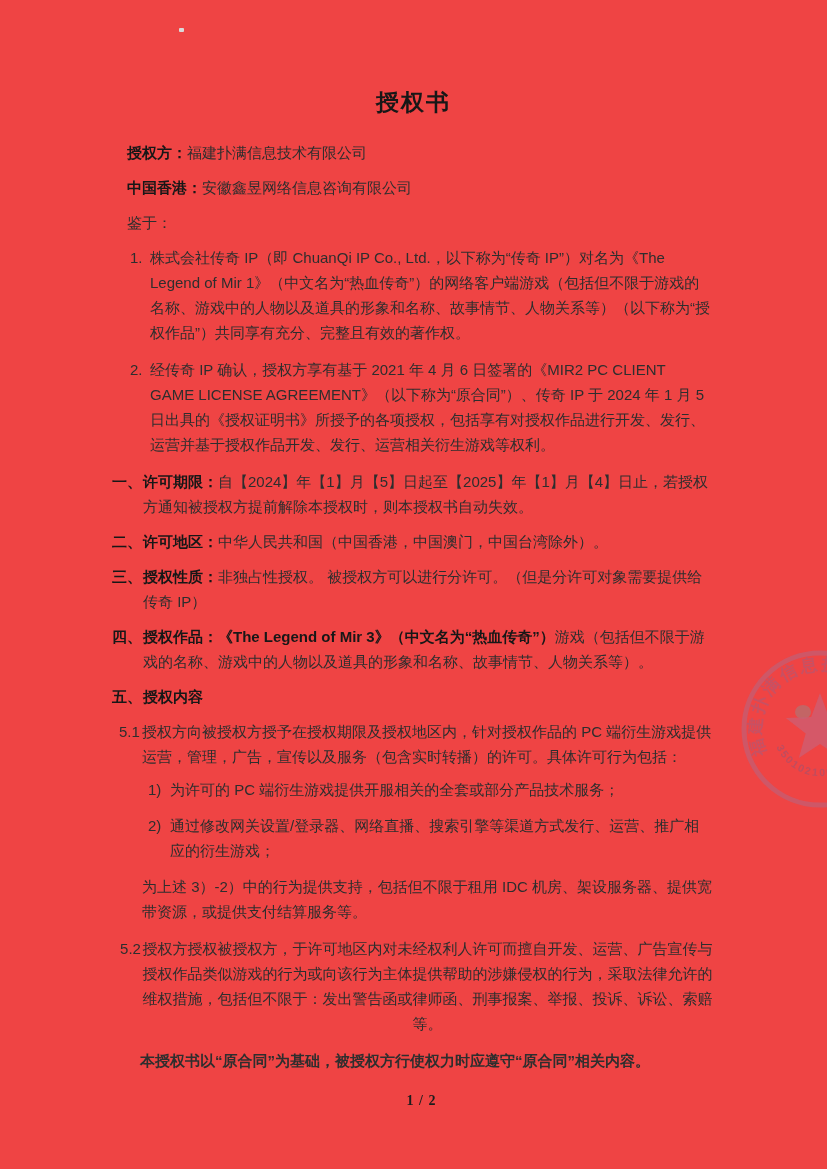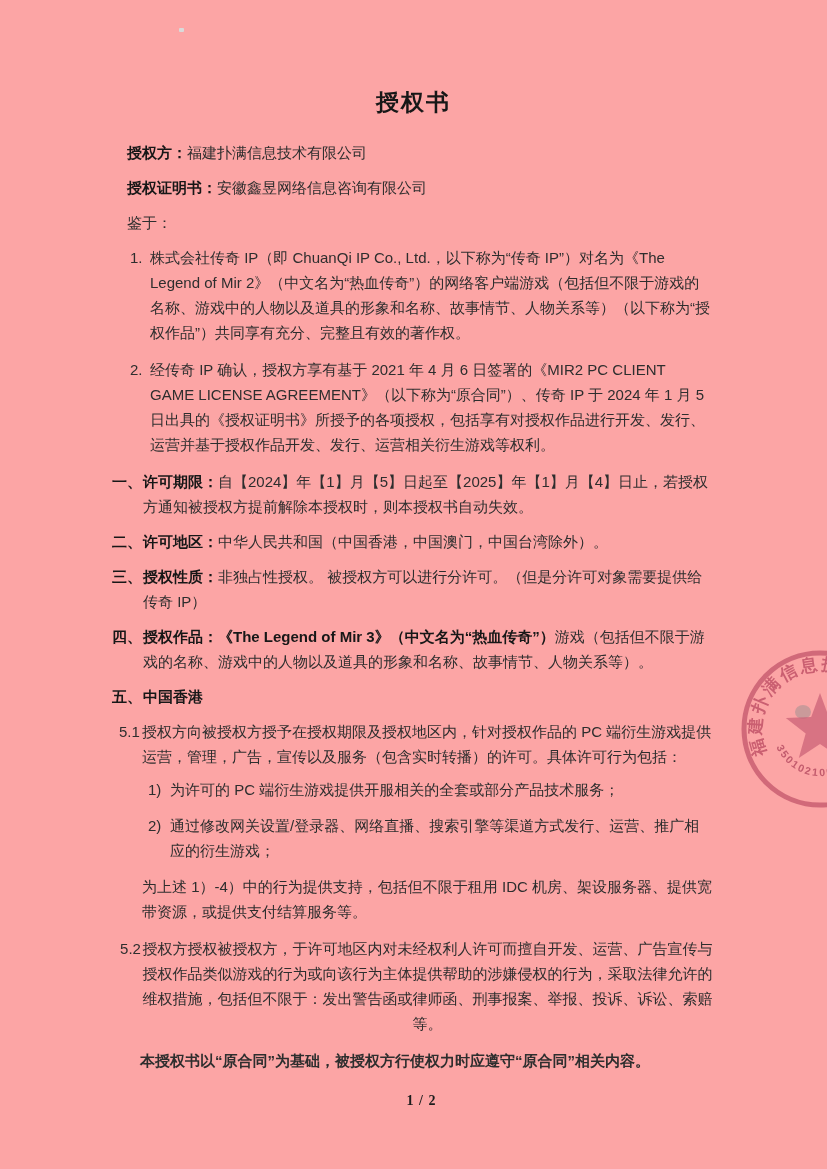--- a/index.html
+++ b/index.html
@@ -4,21 +4,21 @@
 <style>
   html, body {
     margin: 0;
     padding: 0;
     background: #ffffff;
   }
   .page {
     position: relative;
     width: 827px;
     height: 1169px;
-    background: #fca5a5;
+    background: #ef4444;
     overflow: hidden;
     font-family: "Liberation Sans", sans-serif;
     color: #2e2e2e;
     font-size: 15px;
     line-height: 25px;
   }
   .b { font-weight: 700; color: #171717; }
 
   .title {
     margin: 86px 0 22px 0;
@@ -103,27 +103,27 @@
 <div class="page">
 
   <div class="speck"></div>
 
   <h1 class="title">授权书</h1>
 
   <div class="content">
 
     <p class="para"><span class="b">授权方：</span><span>福建扑满信息技术有限公司</span></p>
 
-    <p class="para"><span class="b">授权证明书：</span><span>安徽鑫昱网络信息咨询有限公司</span></p>
+    <p class="para"><span class="b">中国香港：</span><span>安徽鑫昱网络信息咨询有限公司</span></p>
 
     <p class="para">鉴于：</p>
 
     <div class="rec">
       <span class="rec-num">1.</span>
-      <span class="rec-body">株式会社传奇 IP（即 ChuanQi IP Co., Ltd.，以下称为“传奇 IP”）对名为《The Legend of Mir 2》（中文名为“热血传奇”）的网络客户端游戏（包括但不限于游戏的名称、游戏中的人物以及道具的形象和名称、故事情节、人物关系等）（以下称为“授权作品”）共同享有充分、完整且有效的著作权。</span>
+      <span class="rec-body">株式会社传奇 IP（即 ChuanQi IP Co., Ltd.，以下称为“传奇 IP”）对名为《The Legend of Mir 1》（中文名为“热血传奇”）的网络客户端游戏（包括但不限于游戏的名称、游戏中的人物以及道具的形象和名称、故事情节、人物关系等）（以下称为“授权作品”）共同享有充分、完整且有效的著作权。</span>
     </div>
 
     <div class="rec">
       <span class="rec-num">2.</span>
       <span class="rec-body">经传奇 IP 确认，授权方享有基于 2021 年 4 月 6 日签署的《MIR2 PC CLIENT GAME LICENSE AGREEMENT》（以下称为“原合同”）、传奇 IP 于 2024 年 1 月 5 日出具的《授权证明书》所授予的各项授权，包括享有对授权作品进行开发、发行、运营并基于授权作品开发、发行、运营相关衍生游戏等权利。</span>
     </div>
 
 
     <div class="sec">
       <span class="sec-mark b">一、</span>
@@ -140,39 +140,39 @@
       <span class="sec-body"><span class="b">授权性质：</span><span>非独占性授权。  被授权方可以进行分许可。（但是分许可对象需要提供给传奇 IP）</span></span>
     </div>
 
     <div class="sec">
       <span class="sec-mark b">四、</span>
       <span class="sec-body"><span class="b">授权作品：</span><span class="b">《The Legend of Mir 3》（中文名为“热血传奇”）</span><span>游戏（包括但不限于游戏的名称、游戏中的人物以及道具的形象和名称、故事情节、人物关系等）。</span></span>
     </div>
 
     <div class="sec">
       <span class="sec-mark b">五、</span>
-      <span class="sec-body"><span class="b">中国香港</span></span>
+      <span class="sec-body"><span class="b">授权内容</span></span>
     </div>
 
     <div class="clause">
       <span class="cl-num">5.1</span>
       <span class="cl-body">授权方向被授权方授予在授权期限及授权地区内，针对授权作品的 PC 端衍生游戏提供运营，管理，广告，宣传以及服务（包含实时转播）的许可。具体许可行为包括：</span>
     </div>
 
     <div class="sub">
       <span class="sub-num">1)</span>
       <span class="sub-body">为许可的 PC 端衍生游戏提供开服相关的全套或部分产品技术服务；</span>
     </div>
 
     <div class="sub">
       <span class="sub-num">2)</span>
       <span class="sub-body">通过修改网关设置/登录器、网络直播、搜索引擎等渠道方式发行、运营、推广相应的衍生游戏；</span>
     </div>
 
-    <p class="support">为上述 1）-4）中的行为提供支持，包括但不限于租用 IDC 机房、架设服务器、提供宽带资源，或提供支付结算服务等。</p>
+    <p class="support">为上述 3）-2）中的行为提供支持，包括但不限于租用 IDC 机房、架设服务器、提供宽带资源，或提供支付结算服务等。</p>
 
     <div class="clause clause-52">
       <span class="cl-num">5.2</span>
       <span class="cl-body">授权方授权被授权方，于许可地区内对未经权利人许可而擅自开发、运营、广告宣传与授权作品类似游戏的行为或向该行为主体提供帮助的涉嫌侵权的行为，采取法律允许的维权措施，包括但不限于：发出警告函或律师函、刑事报案、举报、投诉、诉讼、索赔等。</span>
     </div>
 
     <p class="closing">本授权书以“原合同”为基础，被授权方行使权力时应遵守“原合同”相关内容。</p>
 
   </div>
 

